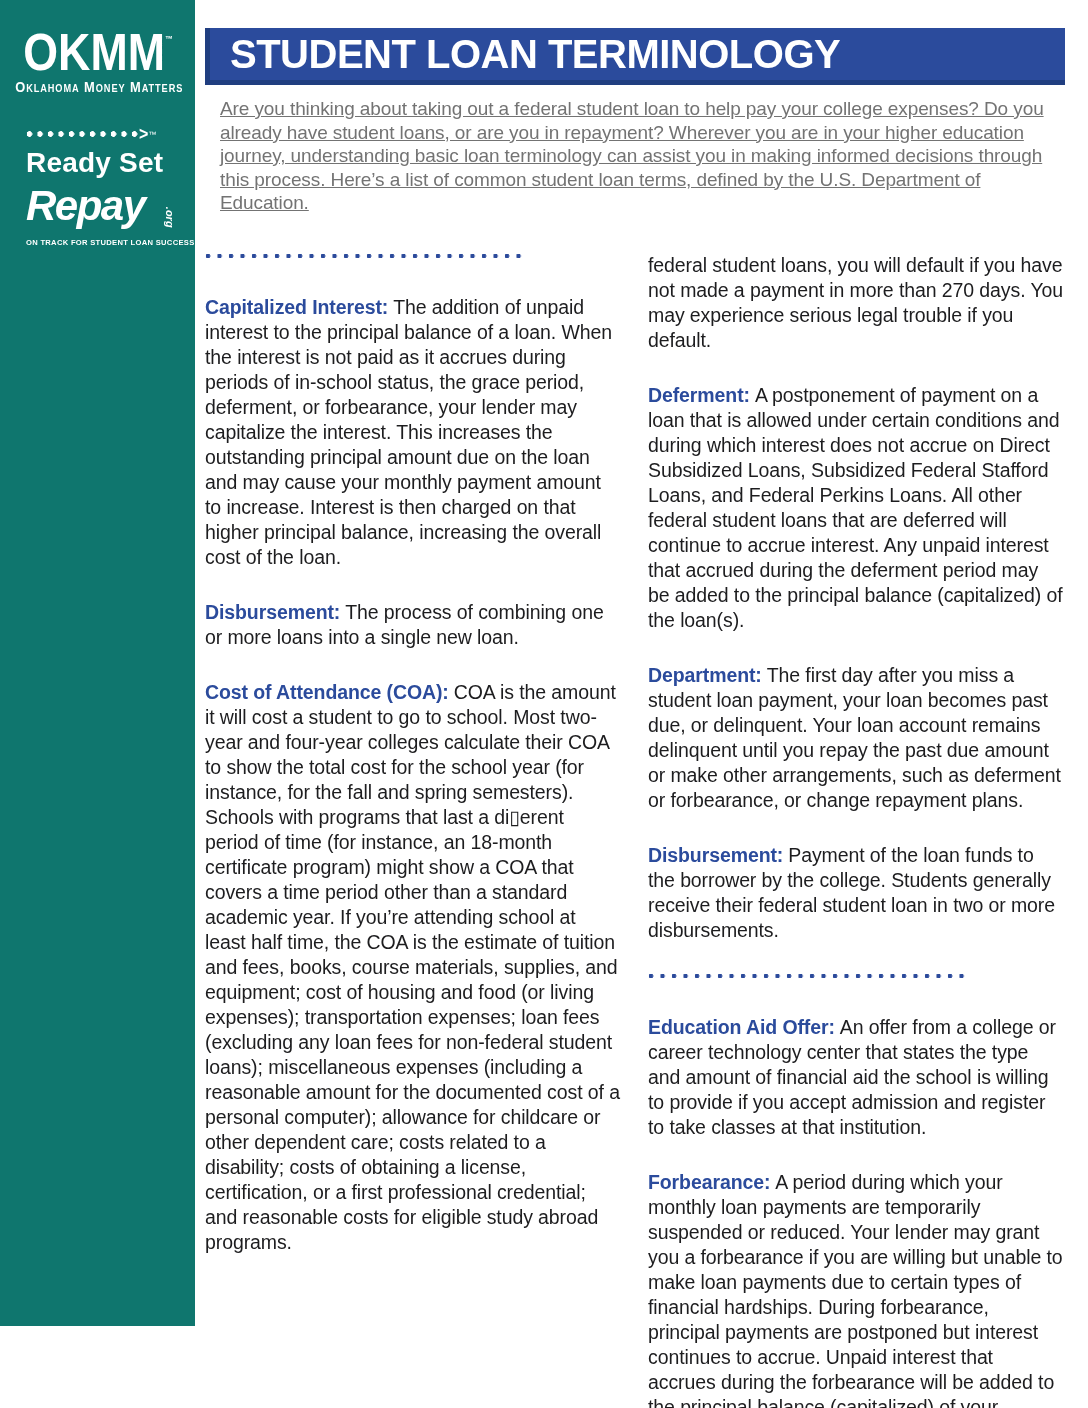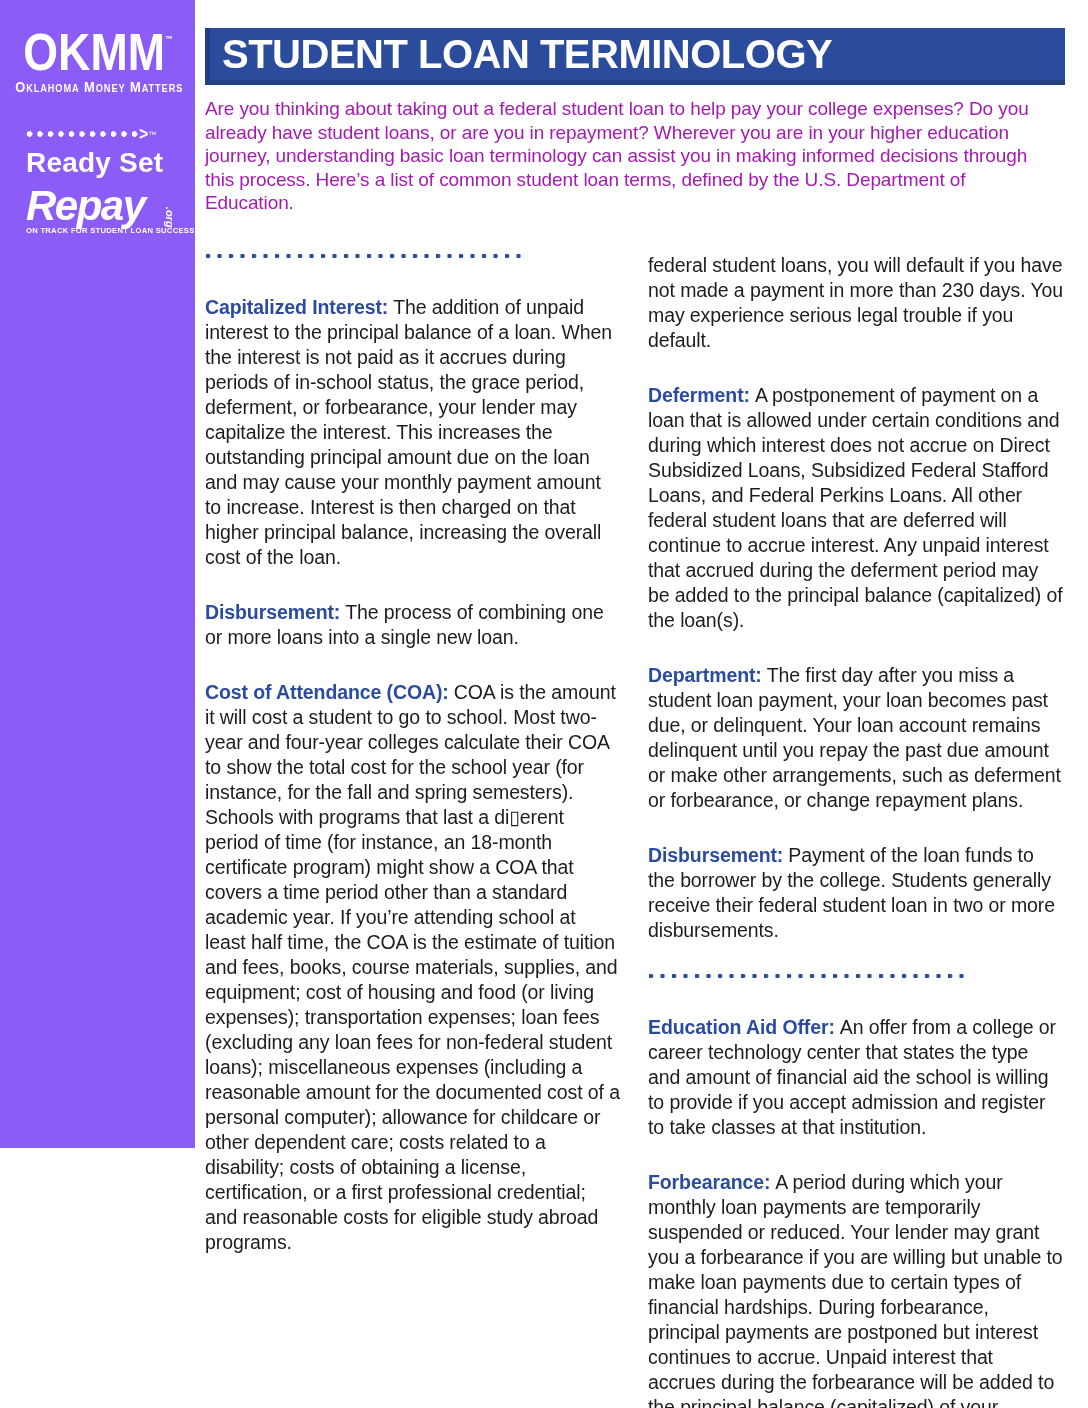--- a/index.html
+++ b/index.html
@@ -5,22 +5,22 @@
   html,body{margin:0;padding:0;}
   body{
     width:1088px;height:1408px;background:#ffffff;
     font-family:"Liberation Sans","DejaVu Sans",sans-serif;
     color:#1d1d1f;position:relative;overflow:hidden;
   }
   .page{position:absolute;inset:0;}
 
   
   .sidebar{
-    position:absolute;left:0;top:0;width:195px;height:1148px;
-    background:#8b5cf6;color:#fff;
+    position:absolute;left:0;top:0;width:195px;height:1326px;
+    background:#0f766e;color:#fff;
   }
   .okmm{margin:26px auto 0;width:180px;text-align:center;}
   .okmm-word{
     font-size:52px;font-weight:bold;line-height:1;white-space:nowrap;
     transform:scaleX(0.86);transform-origin:center;letter-spacing:0;
   }
   .okmm-word .tm{font-size:9px;vertical-align:28px;letter-spacing:0;}
   .okmm-sub{
     font-variant:small-caps;font-weight:bold;font-size:14px;
     letter-spacing:1px;margin-top:1px;white-space:nowrap;
@@ -36,36 +36,36 @@
   .rsr-arrow{font-weight:bold;font-size:16px;line-height:1;margin-left:1px;transform:scaleY(1.15);}
   .rsr-tm{font-size:8px;vertical-align:4px;}
   .rsr-line1{font-size:28px;font-weight:bold;line-height:1.05;margin-top:9px;letter-spacing:0.2px;white-space:nowrap;}
   .rsr-line2-wrap{position:relative;line-height:0.95;margin-top:9px;}
   .rsr-line2{font-size:42px;font-weight:bold;font-style:italic;letter-spacing:-1.5px;}
   .rsr-org{
     position:absolute;right:-4px;bottom:4px;display:inline-block;
     transform:rotate(90deg);transform-origin:center;
     font-size:11px;font-weight:bold;font-style:italic;
   }
-  .rsr-tagline{font-size:7.6px;font-weight:bold;letter-spacing:0.3px;margin-top:0;white-space:nowrap;}
+  .rsr-tagline{font-size:7.6px;font-weight:bold;letter-spacing:0.3px;margin-top:12px;white-space:nowrap;}
 
   
   .main{position:absolute;left:205px;top:0;width:860px;}
   .title-bar{
     margin-top:28px;height:57px;background:#2b4b9c;
     border-left:5px solid #203e80;border-bottom:5px solid #203e80;
     display:flex;align-items:center;padding-left:12px;box-sizing:border-box;
   }
   .title-bar h1{
-    margin:0;color:#ffffff;font-size:40px;font-weight:bold;
+    margin:8px;color:#ffffff;font-size:40px;font-weight:bold;
     letter-spacing:-0.5px;white-space:nowrap;
   }
   .intro{
-    margin:12px 0 0;width:848px;font-size:19px;line-height:23.5px;
-    letter-spacing:-0.1px;color:#a21caf;
+    margin:12px 15px 0;width:848px;font-size:19px;line-height:23.5px;
+    letter-spacing:-0.1px;color:#737373;text-decoration:underline;
   }
   .columns{display:flex;gap:27px;margin-top:38px;}
   .col{width:416px;flex:0 0 416px;}
   .entry{margin:0 0 30px;font-size:19.5px;line-height:25px;letter-spacing:-0.1px;}
   .term{color:#2b4b9c;font-weight:bold;margin-right:5px;}
   .dots{
     width:322px;height:6px;margin:0 0 36px;
     background-image:radial-gradient(circle at 3px 3px,#2b4a9b 2.1px,rgba(43,74,155,0) 2.5px);
     background-size:11.5px 6px;background-repeat:repeat-x;
   }
@@ -111,21 +111,21 @@
 
         <p class="entry"><span class="term">Capitalized Interest:</span><span>The addition of unpaid interest to the principal balance of a loan. When the interest is not paid as it accrues during periods of in-school status, the grace period, deferment, or forbearance, your lender may capitalize the interest. This increases the outstanding principal amount due on the loan and may cause your monthly payment amount to increase. Interest is then charged on that higher principal balance, increasing the overall cost of the loan.</span></p>
 
         <p class="entry"><span class="term">Disbursement:</span><span>The process of combining one or more loans into a single new loan.</span></p>
 
         <p class="entry"><span class="term">Cost of Attendance (COA):</span><span>COA is the amount it will cost a student to go to school. Most two-year and four-year colleges calculate their COA to show the total cost for the school year (for instance, for the fall and spring semesters). Schools with programs that last a di▯erent period of time (for instance, an 18-month certificate program) might show a COA that covers a time period other than a standard academic year. If you’re attending school at least half time, the COA is the estimate of tuition and fees, books, course materials, supplies, and equipment; cost of housing and food (or living expenses); transportation expenses; loan fees (excluding any loan fees for non-federal student loans); miscellaneous expenses (including a reasonable amount for the documented cost of a personal computer); allowance for childcare or other dependent care; costs related to a disability; costs of obtaining a license, certification, or a first professional credential; and reasonable costs for eligible study abroad programs.</span></p>
 
       </div>
 
       <div class="col">
-        <p class="entry"><span>federal student loans, you will default if you have not made a payment in more than 230 days. You may experience serious legal trouble if you default.</span></p>
+        <p class="entry"><span>federal student loans, you will default if you have not made a payment in more than 270 days. You may experience serious legal trouble if you default.</span></p>
 
         <p class="entry"><span class="term">Deferment:</span><span>A postponement of payment on a loan that is allowed under certain conditions and during which interest does not accrue on Direct Subsidized Loans, Subsidized Federal Stafford Loans, and Federal Perkins Loans. All other federal student loans that are deferred will continue to accrue interest. Any unpaid interest that accrued during the deferment period may be added to the principal balance (capitalized) of the loan(s).</span></p>
 
         <p class="entry"><span class="term">Department:</span><span>The first day after you miss a student loan payment, your loan becomes past due, or delinquent. Your loan account remains delinquent until you repay the past due amount or make other arrangements, such as deferment or forbearance, or change repayment plans.</span></p>
 
         <p class="entry"><span class="term">Disbursement:</span><span>Payment of the loan funds to the borrower by the college. Students generally receive their federal student loan in two or more disbursements.</span></p>
 
         <div class="dots"></div>
 
         <p class="entry"><span class="term">Education Aid Offer:</span><span>An offer from a college or career technology center that states the type and amount of financial aid the school is willing to provide if you accept admission and register to take classes at that institution.</span></p>

